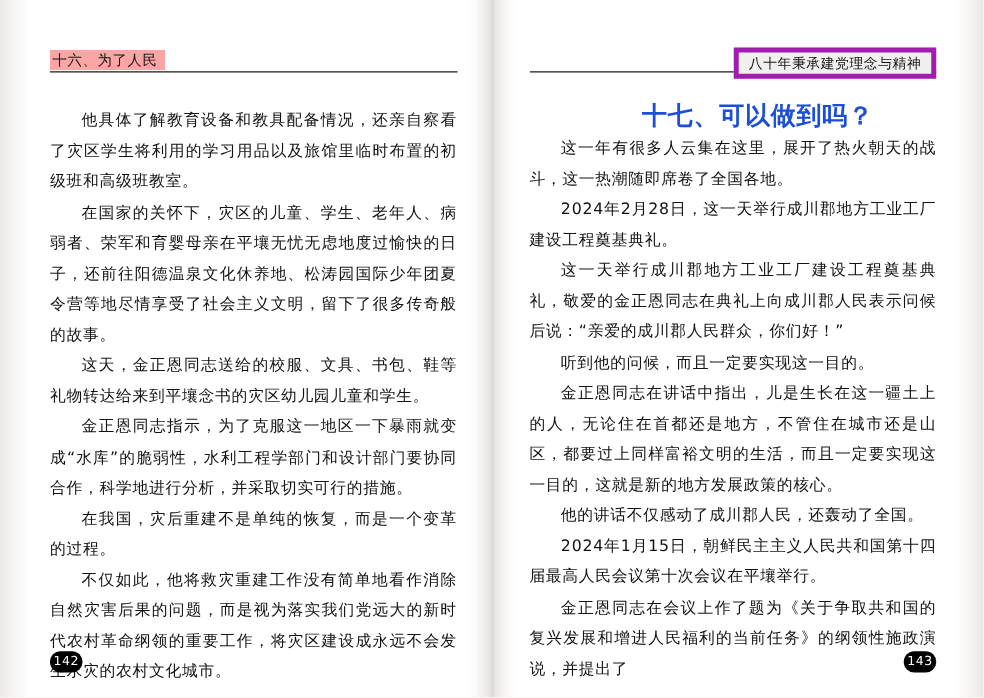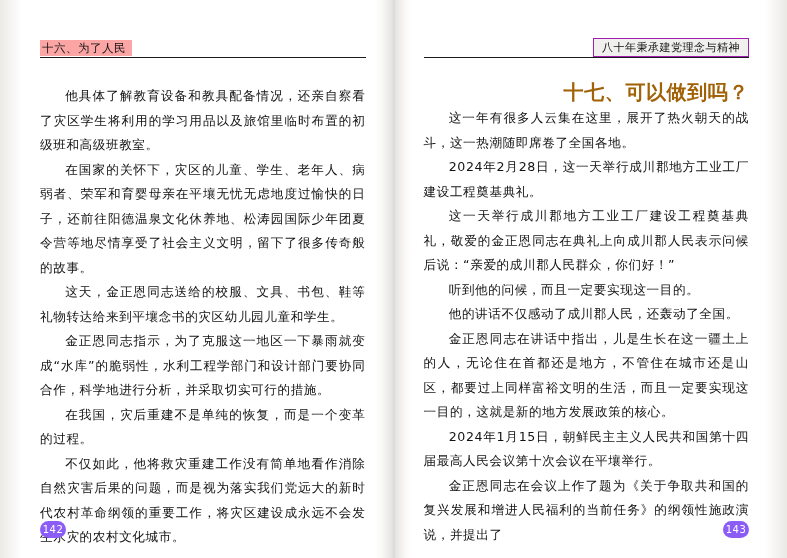--- a/index.html
+++ b/index.html
@@ -64,21 +64,21 @@
     color: #111;
     letter-spacing: 0.5px;
     background: #fca5a5;
     padding: 0 6px 0 2px;
     white-space: nowrap;
   }
   .runhead.left-head .runhead-label { left: 0; }
   .runhead.right-head .runhead-label {
     right: 0;
     background: #f0f0ee;
-    border: 1px solid #a21caf;
+    border: 4px solid #a21caf;
     padding: 1px 8px;
     top: 0px;
     font-size: 11px;
     line-height: 15px;
   }
 
   
   .body {
     font-family: "DejaVu Sans", "Liberation Sans", sans-serif;
     font-size: 12.6px;
@@ -86,39 +86,39 @@
     color: #121212;
     text-align: justify;
     text-justify: inter-ideograph;
   }
   .body p {
     margin: 0;
     text-indent: 2em;
     letter-spacing: 0.6px;
   }
   .chapter-title {
-    text-align: right;
+    text-align: center;
     font-size: 20px;
     line-height: 28px;
     font-weight: 700;
-    color: #a16207;
+    color: #1d4ed8;
     letter-spacing: 1.5px;
     margin: 34px 0 26px 0;
     text-indent: 0;
   }
   .spacer-top { height: 6px; }
 
   
   .folio {
     position: absolute;
     bottom: 20px;
     width: 26px;
     height: 17px;
     border-radius: 9px;
-    background: #8b5cf6;
+    background: #000000;
     color: #ffffff;
     font-size: 10px;
     line-height: 17px;
     text-align: center;
     letter-spacing: 0.5px;
     font-family: "DejaVu Sans", "Liberation Sans", sans-serif;
   }
   .folio.left-folio { left: 40px; }
   .folio.right-folio { right: 38px; }
 
@@ -168,22 +168,22 @@
         <div class="rule"></div>
         <span class="runhead-label">八十年秉承建党理念与精神</span>
       </div>
 
       <div class="body">
         <p class="chapter-title">十七、可以做到吗？</p>
         <p>这一年有很多人云集在这里，展开了热火朝天的战斗，这一热潮随即席卷了全国各地。</p>
         <p>2024年2月28日，这一天举行成川郡地方工业工厂建设工程奠基典礼。</p>
         <p>这一天举行成川郡地方工业工厂建设工程奠基典礼，敬爱的金正恩同志在典礼上向成川郡人民表示问候后说：“亲爱的成川郡人民群众，你们好！”</p>
         <p>听到他的问候，而且一定要实现这一目的。</p>
+        <p>金正恩同志在讲话中指出，儿是生长在这一疆土上的人，无论住在首都还是地方，不管住在城市还是山区，都要过上同样富裕文明的生活，而且一定要实现这一目的，这就是新的地方发展政策的核心。</p>
         <p>他的讲话不仅感动了成川郡人民，还轰动了全国。</p>
-        <p>金正恩同志在讲话中指出，儿是生长在这一疆土上的人，无论住在首都还是地方，不管住在城市还是山区，都要过上同样富裕文明的生活，而且一定要实现这一目的，这就是新的地方发展政策的核心。</p>
         <p>2024年1月15日，朝鲜民主主义人民共和国第十四届最高人民会议第十次会议在平壤举行。</p>
         <p>金正恩同志在会议上作了题为《关于争取共和国的复兴发展和增进人民福利的当前任务》的纲领性施政演说，并提出了</p>
       </div>
 
       <div class="folio right-folio">143</div>
     </div>
 
   </div>
   <div class="gutter"></div>
 </div>

